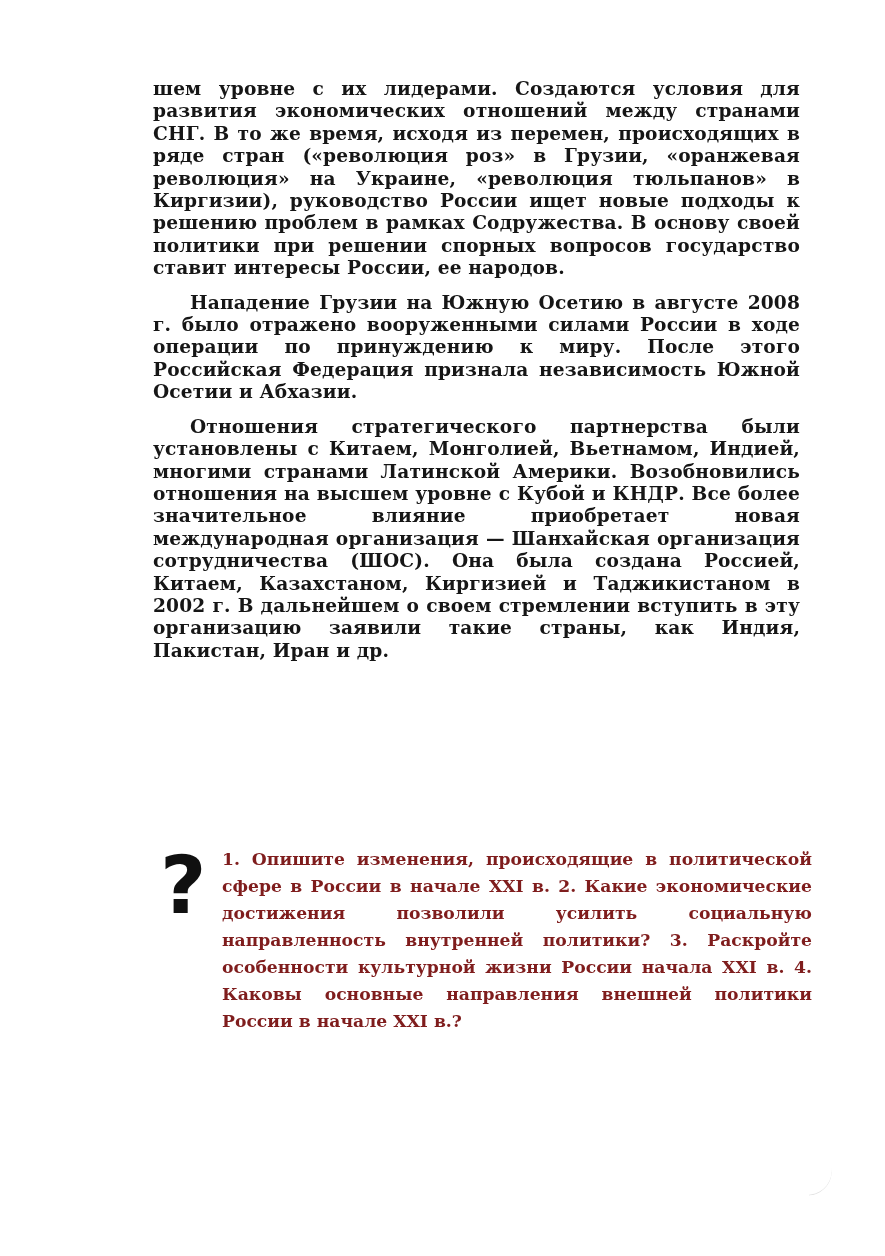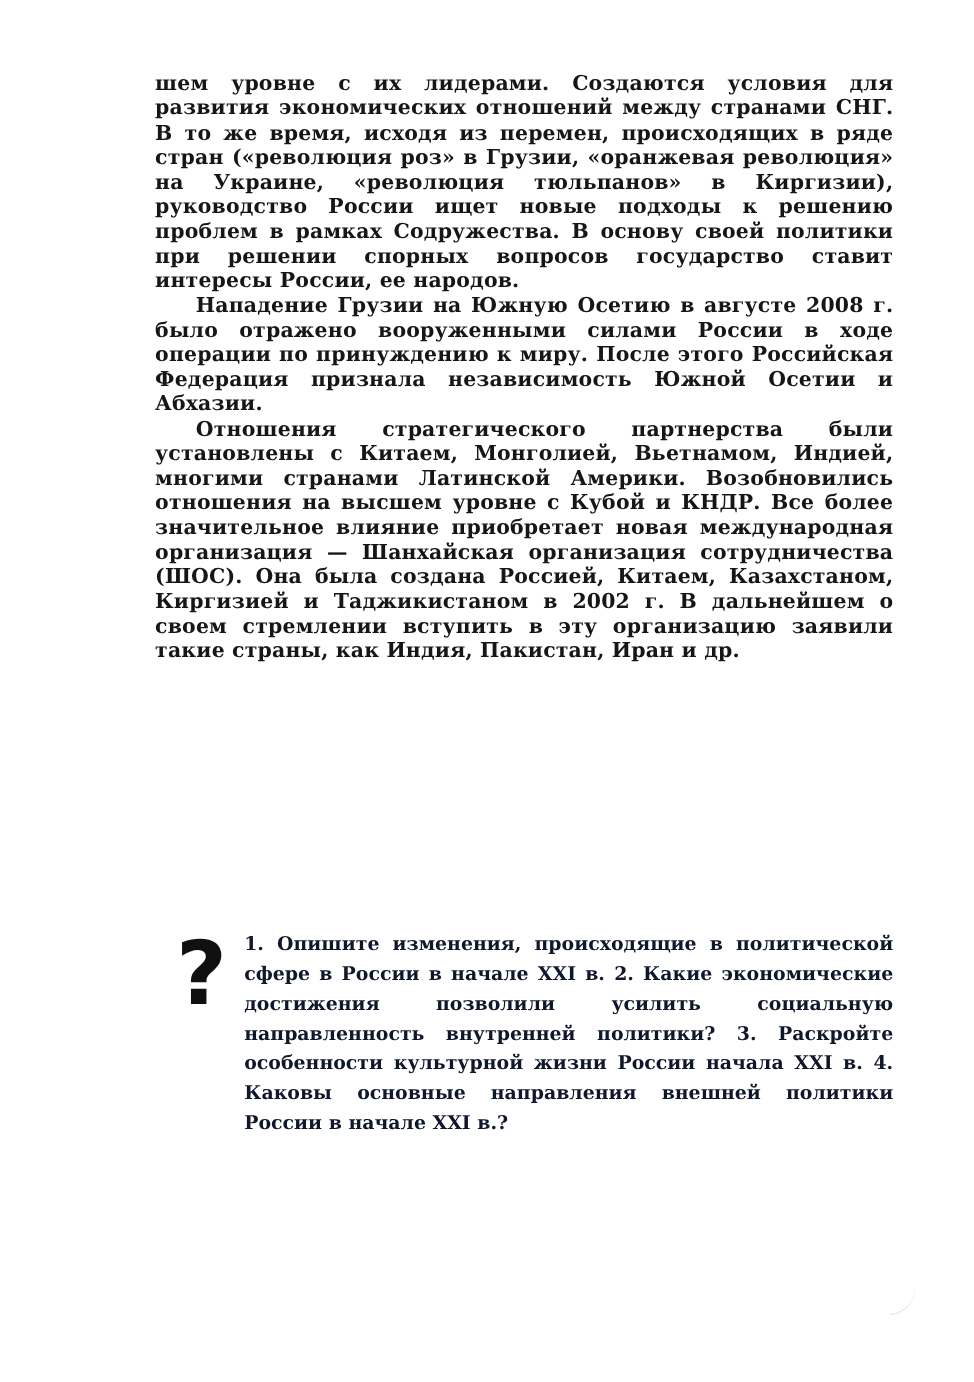--- a/index.html
+++ b/index.html
@@ -21,21 +21,21 @@
     left: 141px;
     top: 66px;
     width: 671px;
     font-size: 18.6px;
     line-height: 22.4px;
     font-weight: 700;
     text-align: justify;
     letter-spacing: 0.15px;
   }
   .para {
-    margin: 0;
+    margin: 12px;
     padding: 0;
     text-indent: 37px;
   }
   .para.no-indent {
     text-indent: 0;
   }
   .questions {
     position: absolute;
     left: 222px;
     top: 846px;
@@ -52,21 +52,21 @@
     color: #101010;
     user-select: none;
   }
   .qtext {
     margin: 0;
     padding: 0;
     font-size: 17.2px;
     line-height: 27px;
     font-weight: 700;
     text-align: justify;
-    color: #0f172a;
+    color: #7f1d1d;
   }
   .page-curl {
     position: absolute;
     right: 52px;
     bottom: 62px;
     width: 26px;
     height: 26px;
     border-bottom: 1px solid #d9d9d9;
     border-radius: 0 0 24px 0;
     transform: rotate(-8deg);

